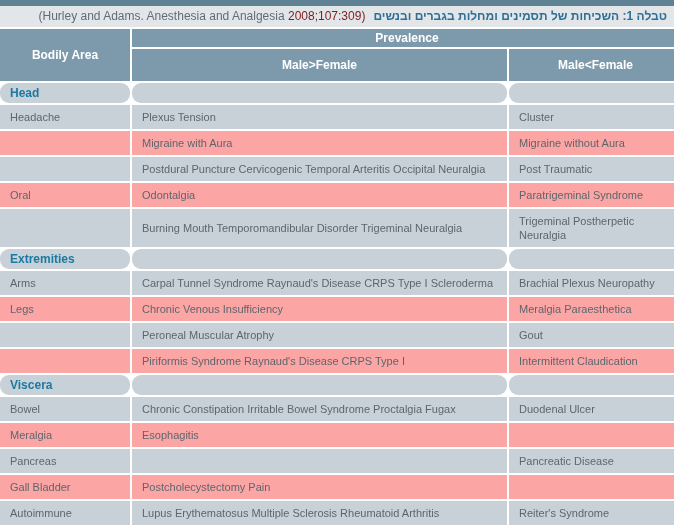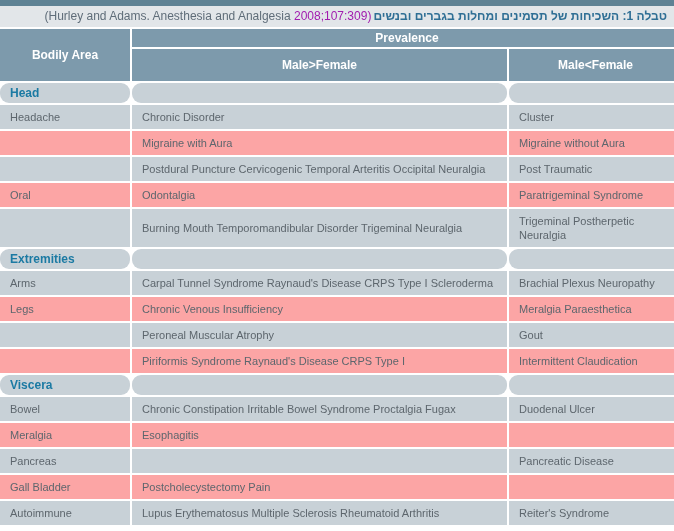--- a/index.html
+++ b/index.html
@@ -10,25 +10,25 @@
     font-family: "Liberation Sans", sans-serif;
   }
   .top-strip { height: 6px; background: #5e8294; }
   .title-bar {
     height: 21px; background: #e2e6e9;
     text-align: right; line-height: 21px;
     font-size: 12px; white-space: nowrap;
     padding-right: 5px;
   }
   .cite-gray { color: #5f6d79; text-align: center; }
-  .cite-ref  { color: #a21caf; }
+  .cite-ref  { color: #7f1d1d; }
   .title-heb {
     color: #2f6f95; font-weight: bold;
     direction: rtl; unicode-bidi: isolate;
-    margin-left: 2px; margin-right: 2px; text-align: center;
+    margin-left: 8px; margin-right: 2px; text-align: center;
   }
   table.main {
     border-collapse: separate; border-spacing: 2px;
     width: 678px; margin-left: -2px; margin-top: 0;
     table-layout: fixed; background: #ffffff;
   }
   th {
     background: #7d9aac; color: #ffffff;
     font-size: 12px; font-weight: bold; text-align: center;
     padding: 2px 4px;
@@ -70,21 +70,21 @@
     </tr>
   </thead>
   <tbody>
     <tr class="section dark">
       <td class="area">Head</td>
       <td></td>
       <td class="ml"></td>
     </tr>
     <tr class="dark">
       <td>Headache</td>
-      <td>Chronic Disorder</td>
+      <td>Plexus Tension</td>
       <td class="ml">Cluster</td>
     </tr>
     <tr class="light">
       <td></td>
       <td>Migraine with Aura</td>
       <td class="ml">Migraine without Aura</td>
     </tr>
     <tr class="dark">
       <td></td>
       <td>Postdural Puncture Cervicogenic Temporal Arteritis Occipital Neuralgia</td>

